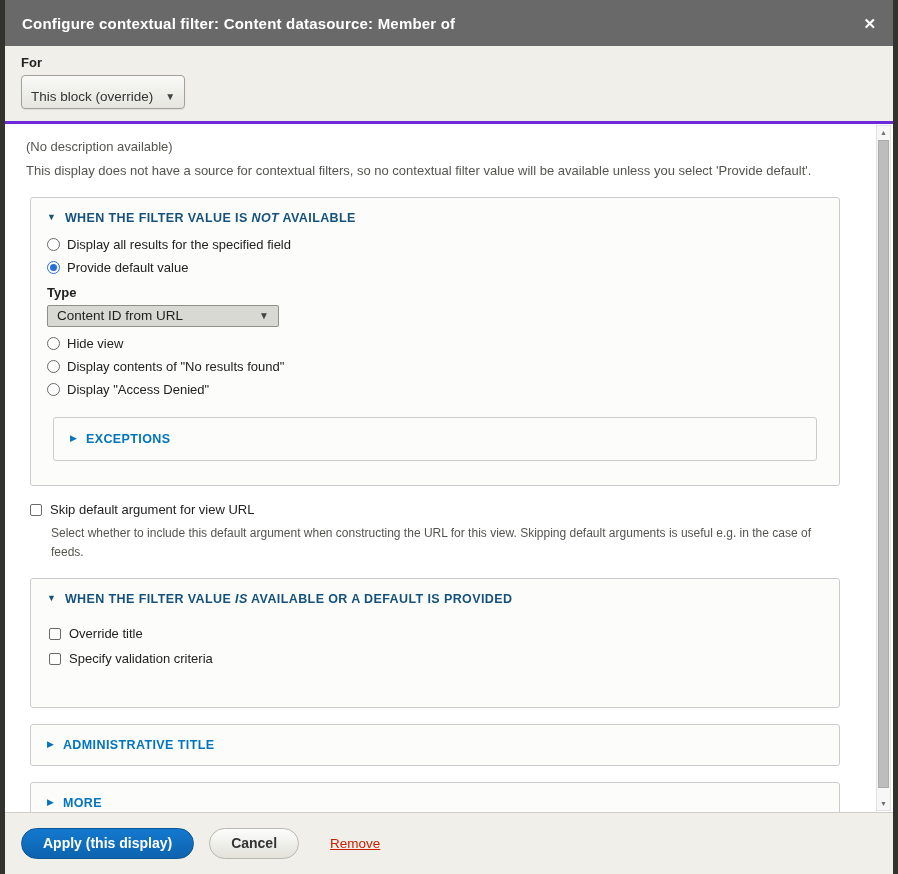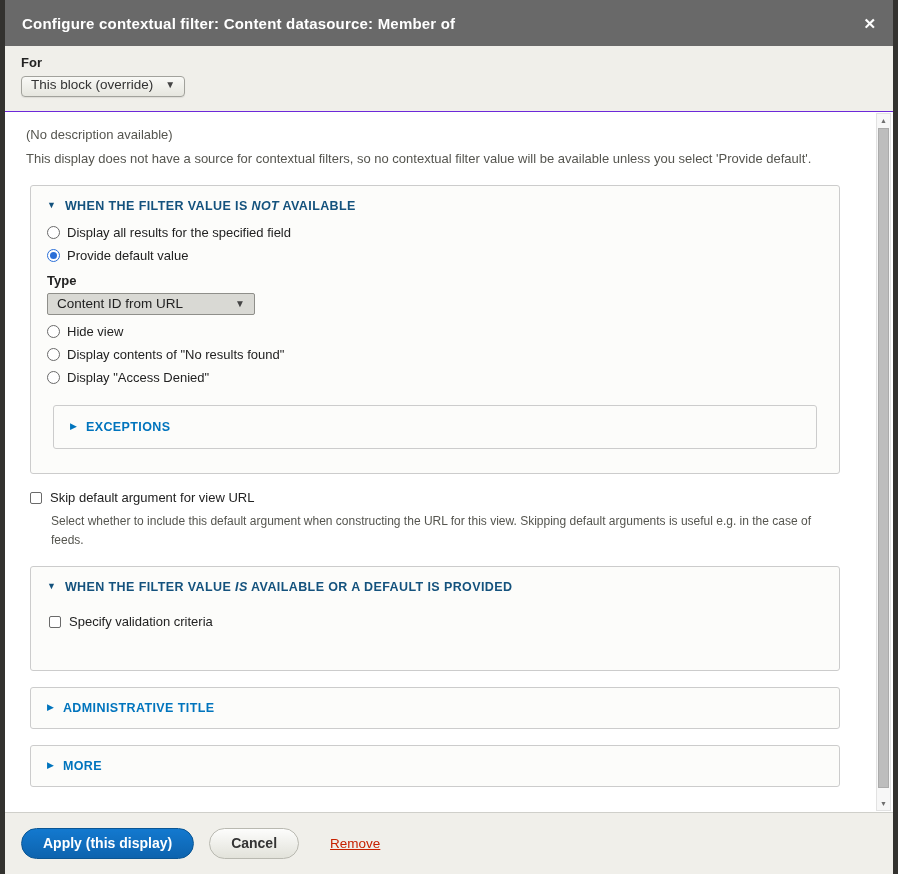--- a/index.html
+++ b/index.html
@@ -20,29 +20,29 @@
     display:flex; align-items:center; padding:0 17px;
   }
   .titlebar .title {
     flex:1; font-size:15px; font-weight:bold; letter-spacing:0.2px;
   }
   .titlebar .close {
     font-size:15px; font-weight:bold; cursor:pointer; line-height:1;
   }
   
   .for-section {
-    flex:0 0 66px; background:#f0efea; border-bottom:1px solid #6d28d9;
+    flex:0 0 66px; background:#f0efea; border-bottom:3px solid #6d28d9;
     padding:9px 16px 12px;
   }
   .for-label { font-size:13px; font-weight:bold; color:#222; margin-bottom:5px; }
   .select-styled {
     display:inline-flex; align-items:center; gap:12px;
     background:linear-gradient(#f9f9f6,#e6e6df);
     border:1px solid #a2a29c; border-radius:4px;
-    padding:0 9px 4px 9px; font-size:13.5px; color:#333;
+    padding:13px 9px 4px 9px; font-size:13.5px; color:#333;
     box-shadow:0 1px 1px rgba(0,0,0,0.08); cursor:pointer;
   }
   .select-arrow { font-size:10px; color:#444; }
   
   .content {
     flex:1 1 auto; position:relative; background:#fff; overflow:hidden;
     padding:13px 34px 0 21px; font-size:13px; color:#222;
   }
   .muted { color:#55554f; }
   .desc-line { margin:0 0 4px 0; line-height:19px; }
@@ -70,21 +70,21 @@
     content:""; position:absolute; left:2px; top:2px; right:2px; bottom:2px;
     border-radius:50%; background:#2a6fd8;
   }
   .checkbox {
     width:12px; height:12px; border:1px solid #6a6a6a; border-radius:2px;
     background:#fff; margin-right:8px; flex:0 0 auto;
   }
   .type-label { font-weight:bold; font-size:13px; margin:10px 0 5px 0; }
   .select-flat {
     display:flex; align-items:center; justify-content:space-between;
-    width:208px; background:#d9d9d4; border:1px solid #8f8f8a; border-radius:2px;
+    width:232px; background:#d9d9d4; border:1px solid #8f8f8a; border-radius:2px;
     padding:2px 9px 3px 9px; font-size:13.5px; color:#222; cursor:pointer;
     margin-bottom:9px;
   }
   .subfieldset {
     border:1px solid #cccccc; border-radius:3px; background:#fcfcfa;
     margin:20px 6px 11px 6px; padding:14px 16px;
   }
   .skip-row { display:flex; align-items:center; margin:16px 0 0 4px; cursor:pointer; }
   .skip-desc {
     color:#55554f; font-size:12px; line-height:1.6;
@@ -197,20 +197,24 @@
       <span>Skip default argument for view URL</span>
     </div>
     <div class="skip-desc">Select whether to include this default argument when constructing the URL for this view. Skipping default arguments is useful e.g. in the case of feeds.</div>
 
     <div class="fieldset">
       <div class="legend expanded">
         <span class="arrow">▼</span>
         <span class="legend-text"><span>WHEN THE FILTER VALUE </span><em>IS</em><span> AVAILABLE OR A DEFAULT IS PROVIDED</span></span>
       </div>
       <div class="fieldset-body" style="margin-top:20px;">
+        <div class="cb-row">
+          <span class="checkbox"></span>
+          <span>Override title</span>
+        </div>
         <div class="cb-row" style="margin-bottom:28px;">
           <span class="checkbox"></span>
           <span>Specify validation criteria</span>
         </div>
       </div>
     </div>
 
     <div class="fieldset">
       <div class="legend collapsed">
         <span class="arrow">▶</span>

